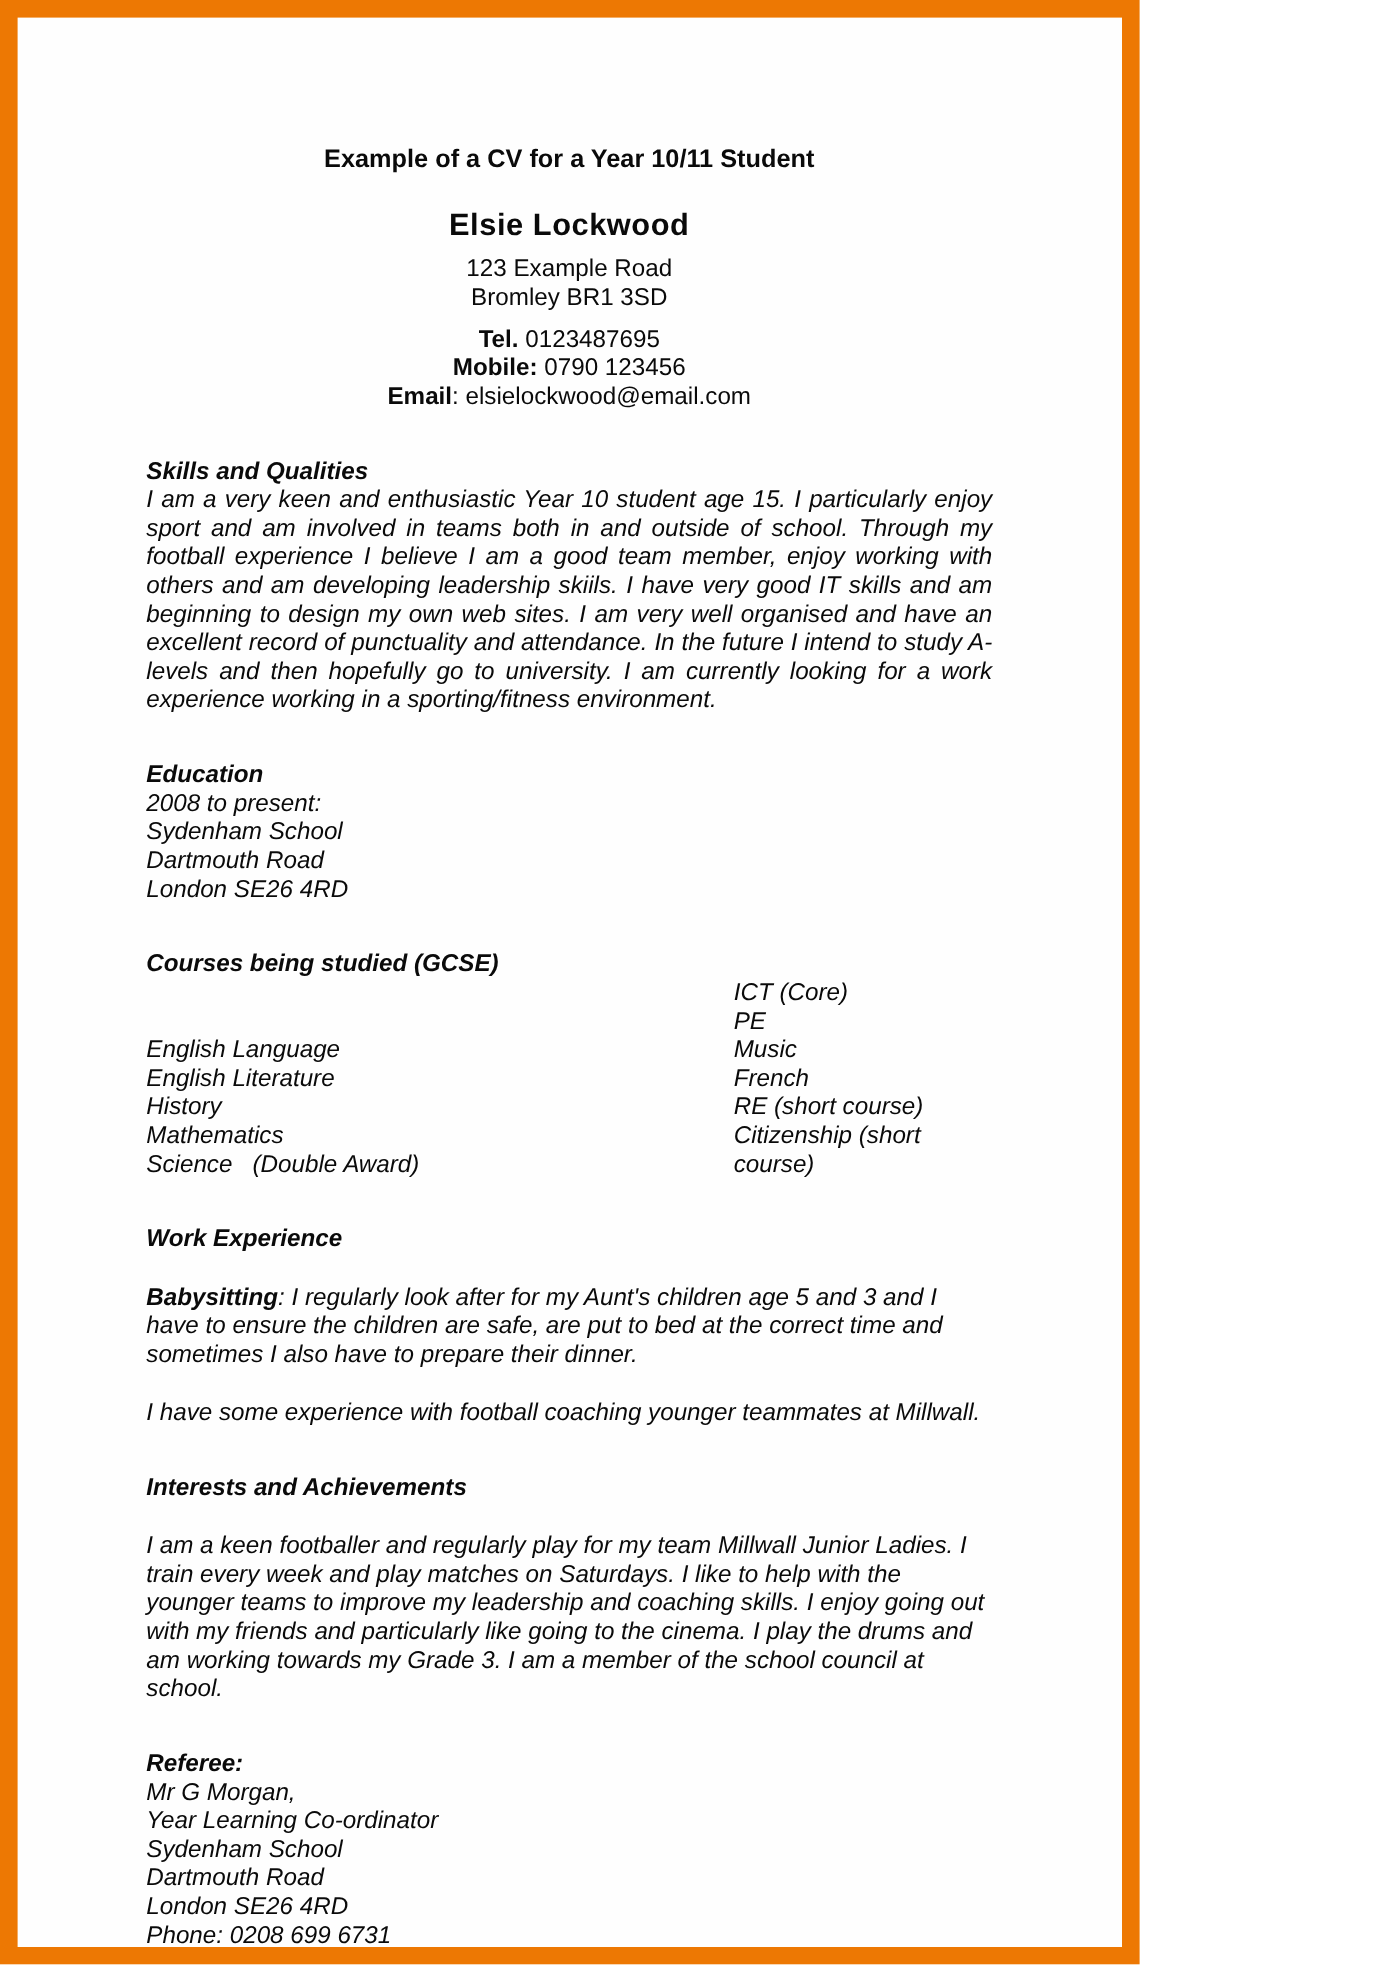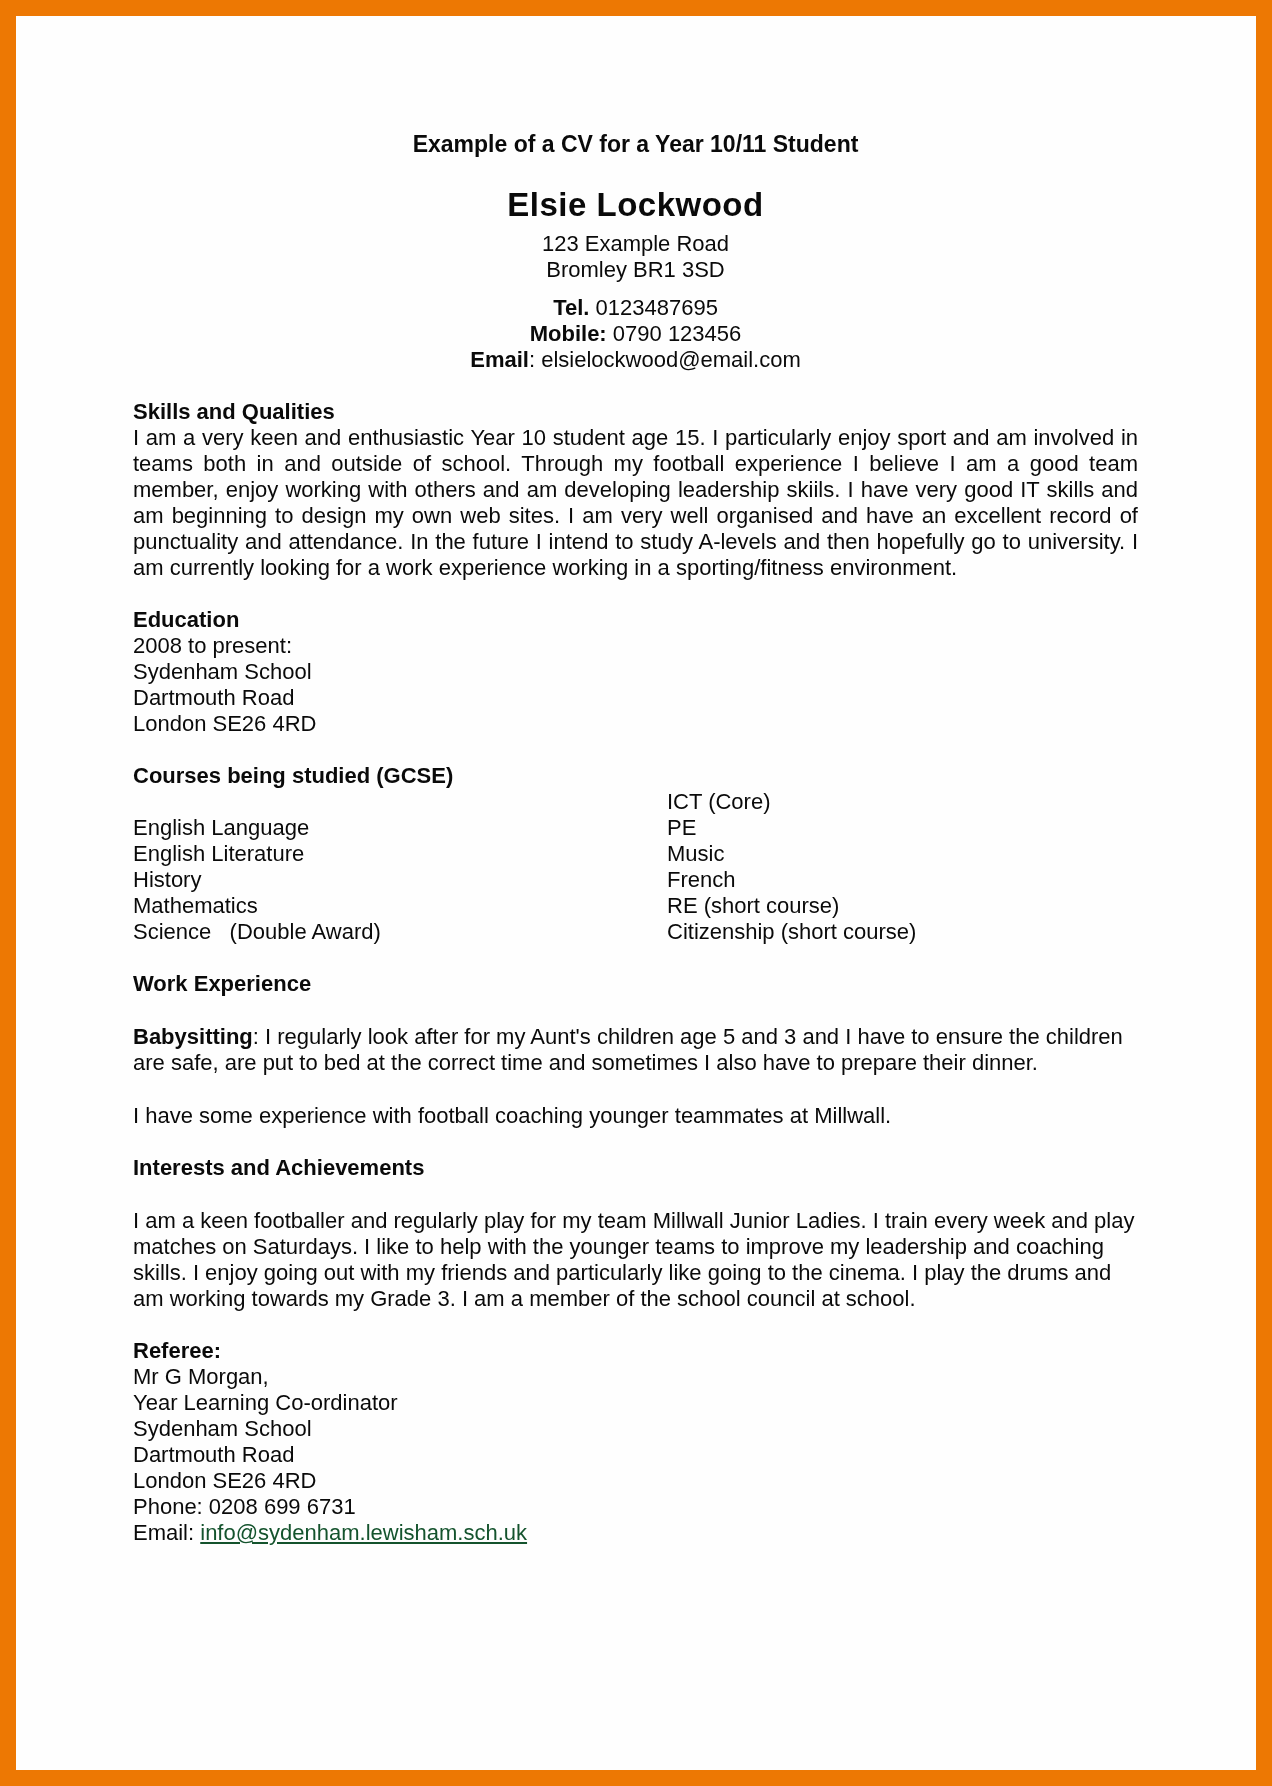--- a/index.html
+++ b/index.html
@@ -1,18 +1,18 @@
 <!DOCTYPE html>
 <html><head>
 <meta charset="utf-8">
 <style>
   html, body { margin: 0; padding: 0; background: #ffffff; }
   .page {
     position: relative;
-    width: 1272px;
+    width: 1036px;
     height: 1786px;
     box-sizing: border-box;
     border: 16px solid #ED7803;
     background: #fefefe;
     font-family: "Liberation Sans", "DejaVu Sans", sans-serif;
     color: #0a0a0a;
     overflow: hidden;
   }
   .content {
     padding: 115px 118px 0 117px;
@@ -22,29 +22,29 @@
   .center { text-align: center; }
   .b { font-weight: bold; }
   .doc-title {
     font-weight: bold;
     font-size: 23px;
     line-height: 26px;
     text-align: center;
   }
   .person-name {
     font-weight: bold;
-    font-size: 33px;
+    font-size: 28px;
     line-height: 36px;
     text-align: center;
     margin-top: 30px;
     letter-spacing: 0.5px;
   }
   .address-block { margin-top: 8px; }
   .contact-block { margin-top: 12px; }
-  .section { margin-top: 26px; }
+  .section { margin-top: 42px; font-style: italic; }
   .section-heading { font-weight: bold; }
   .heading-gap-after { margin-bottom: 27px; }
   .para { margin: 0; }
   .para-gap-top { margin-top: 27px; }
   .justify { text-align: justify; text-align-last: left; }
   .courses-grid { display: flex; align-items: flex-end; }
   .courses-col-left { width: 534px; flex: 0 0 534px; }
   .courses-col-right { flex: 1; }
   .course-cell { white-space: pre-wrap; }
   .email-link {

